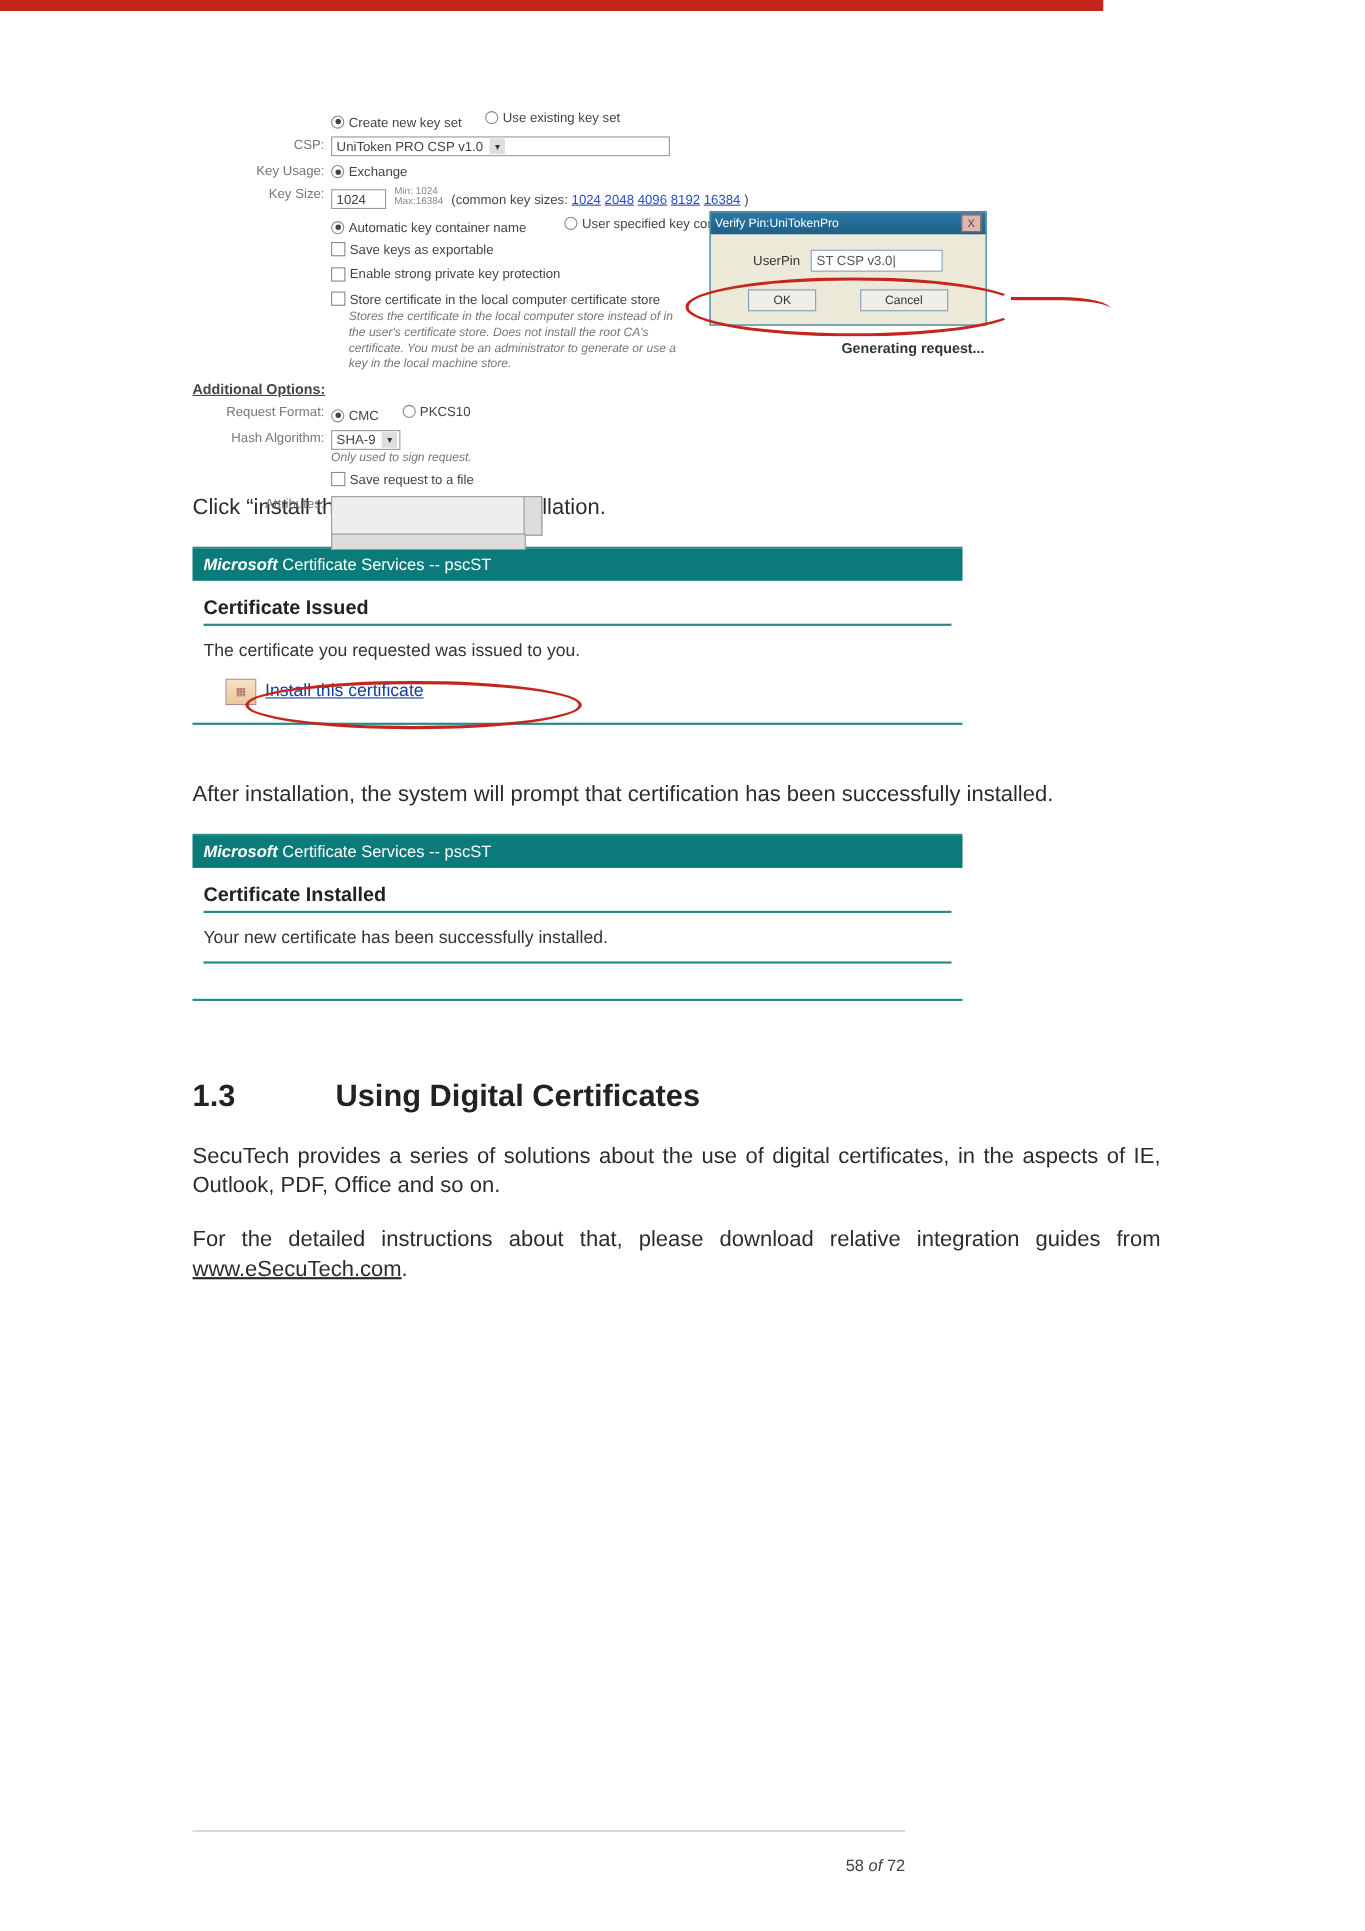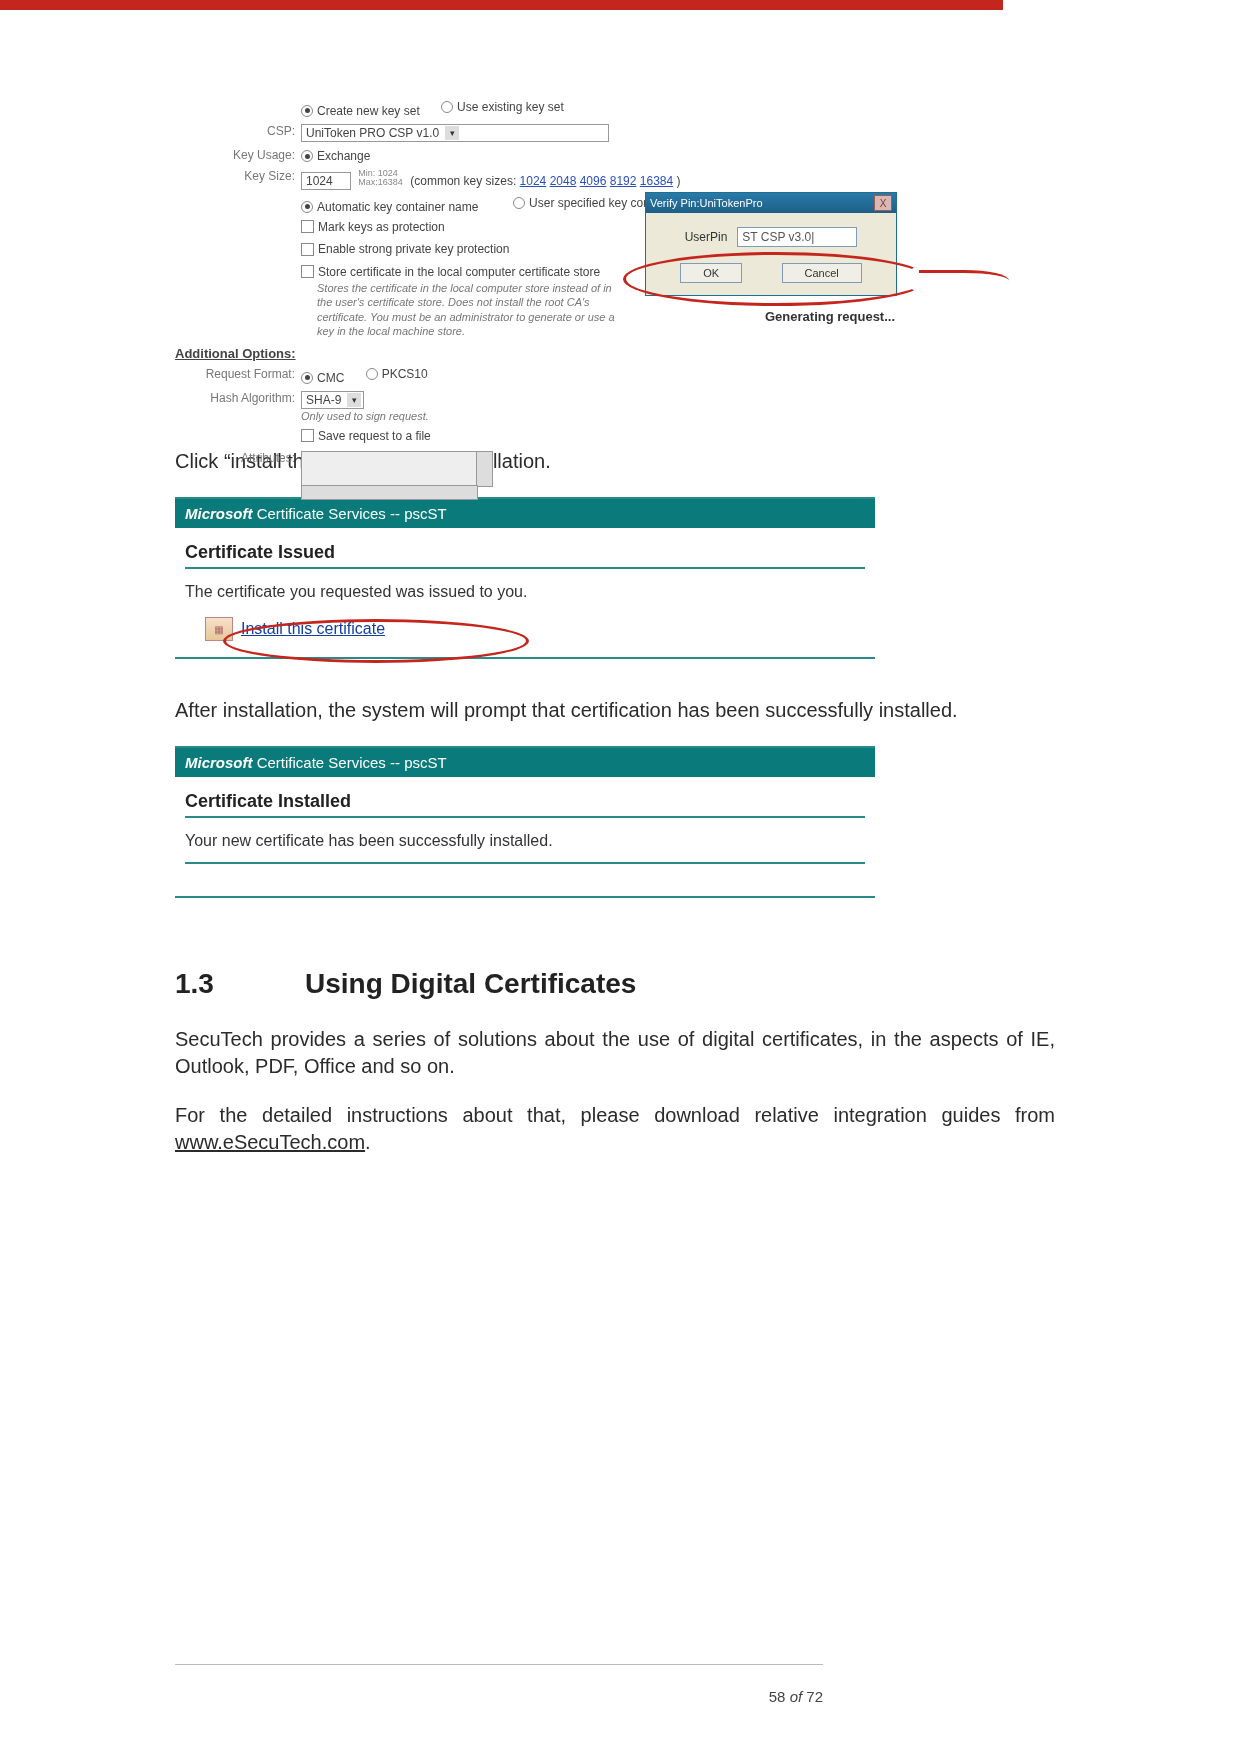--- a/index.html
+++ b/index.html
@@ -41,21 +41,21 @@
 .ell1{left:448px;top:152px;width:300px;height:48px;border-right-color:transparent;}
 .ell1tail{position:absolute;left:744px;top:170px;width:90px;height:18px;border-top:3px solid #c4261d;border-radius:0 50% 0 0;pointer-events:none;}
 
 .genreq{position:absolute;left:590px;top:209px;font-weight:bold;color:#333;font-size:13px;}
 
 
 .para{font-size:20px;color:#2b2b2b;margin:30px 0 24px 0;font-family:Arial;}
 .para.inst{margin-top:40px;}
 
 
-.msbox{border:2px solid #2a8a8a;border-left:none;border-right:none;width:700px;margin-bottom:40px;font-family:Tahoma,Arial;}
+.msbox{border:2px solid #2a8a8a;border-left:none;border-right:none;width:700px;margin-bottom:52px;font-family:Tahoma,Arial;}
 .msbox .mshdr{background:#0a7a7a;color:#fff;padding:6px 10px;font-size:15px;}
 .msbox .mshdr .brand{font-style:italic;font-weight:bold;}
 .msbox .msbody{padding:14px 10px 16px 10px;}
 .msbox .msbody h3{margin:0 0 6px 0;font-size:18px;border-bottom:2px solid #2a8a8a;padding-bottom:4px;color:#222;}
 .msbox .msbody p{font-size:16px;color:#333;margin:14px 0 16px 0;}
 .msbox .instlink{display:flex;align-items:center;margin-left:20px;}
 .msbox .certicon{width:26px;height:22px;border:1px solid #b88;background:linear-gradient(#f6e0c8,#e8c89a);margin-right:8px;display:flex;align-items:center;justify-content:center;font-size:10px;color:#a66;}
 .msbox .instlink a{color:#1340a0;text-decoration:underline;font-size:16px;}
 .ell2{left:38px;top:2px;width:300px;height:38px;}
 .instwrap{position:relative;}
@@ -129,21 +129,21 @@
           <span class="radio">
               <span class="dot"></span>
               <span>User specified key container n</span>
             </span>
         </div>
       </div>
       <div class="row">
           <div class="lbl"></div>
           <div class="val"><span class="chk">
               <span class="box"></span>
-              <span>Mark keys as protection</span>
+              <span>Save keys as exportable</span>
             </span></div>
         </div>
       <div class="row">
           <div class="lbl"></div>
           <div class="val"><span class="chk">
               <span class="box"></span>
               <span>Enable strong private key protection</span>
             </span></div>
         </div>
       <div class="row">

